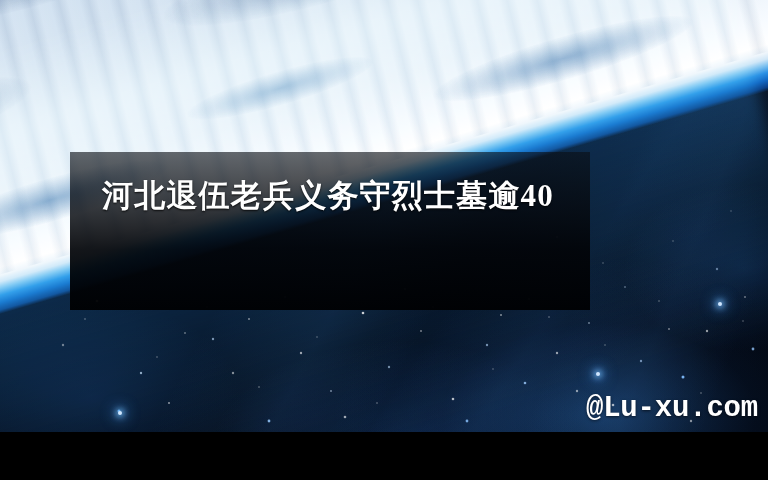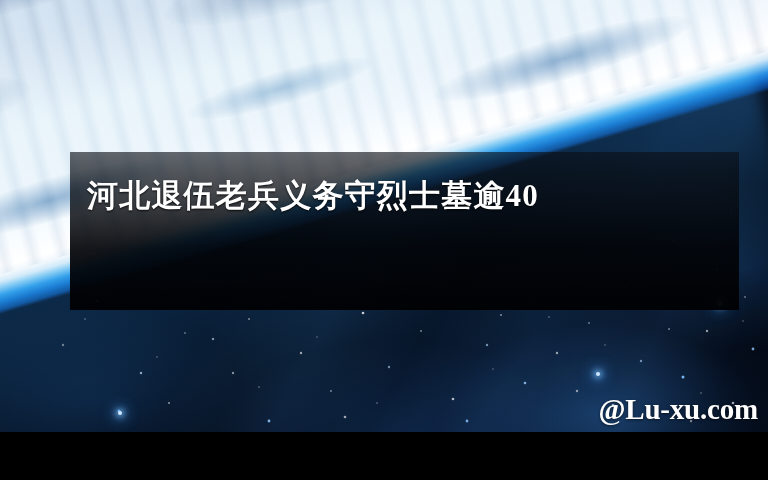--- a/index.html
+++ b/index.html
@@ -195,41 +195,41 @@
   
   .bright-star{
     position:absolute; width:4px; height:4px; border-radius:50%;
     background:#cfe6ff;
     box-shadow:0 0 6px 2px rgba(120,190,255,.85), 0 0 14px 5px rgba(60,140,230,.45);
   }
 
   
   .title-panel{
     position:absolute;
-    left:70px; top:152px; width:669px; height:158px;
+    left:70px; top:152px; width:520px; height:158px;
     background:linear-gradient(to bottom, rgba(10,14,20,.62) 0%, rgba(6,9,14,.80) 34%, rgba(2,4,8,.93) 62%, rgba(0,1,3,.97) 100%);
-    padding:18px 16px 0 17px;
+    padding:18px 16px 0 32px;
   }
   .title-line{
     display:block;
     font-family:"Liberation Serif","DejaVu Serif", serif;
     font-weight:700;
     font-size:31px;
     line-height:52px;
     color:#ffffff;
     letter-spacing:1.2px;
     white-space:nowrap;
     text-shadow:0 1px 2px rgba(0,0,0,.85);
   }
 
   
   .watermark{
     position:absolute;
     right:10px; top:392px;
-    font-family:Liberation Serif, serif;
+    font-family:Liberation Mono, monospace;
     font-weight:700;
     font-size:29px;
     line-height:34px;
     color:#ffffff;
     letter-spacing:-.2px;
     text-shadow:0 1px 3px rgba(0,0,0,.6);
   }
 
   
   .letterbox{

